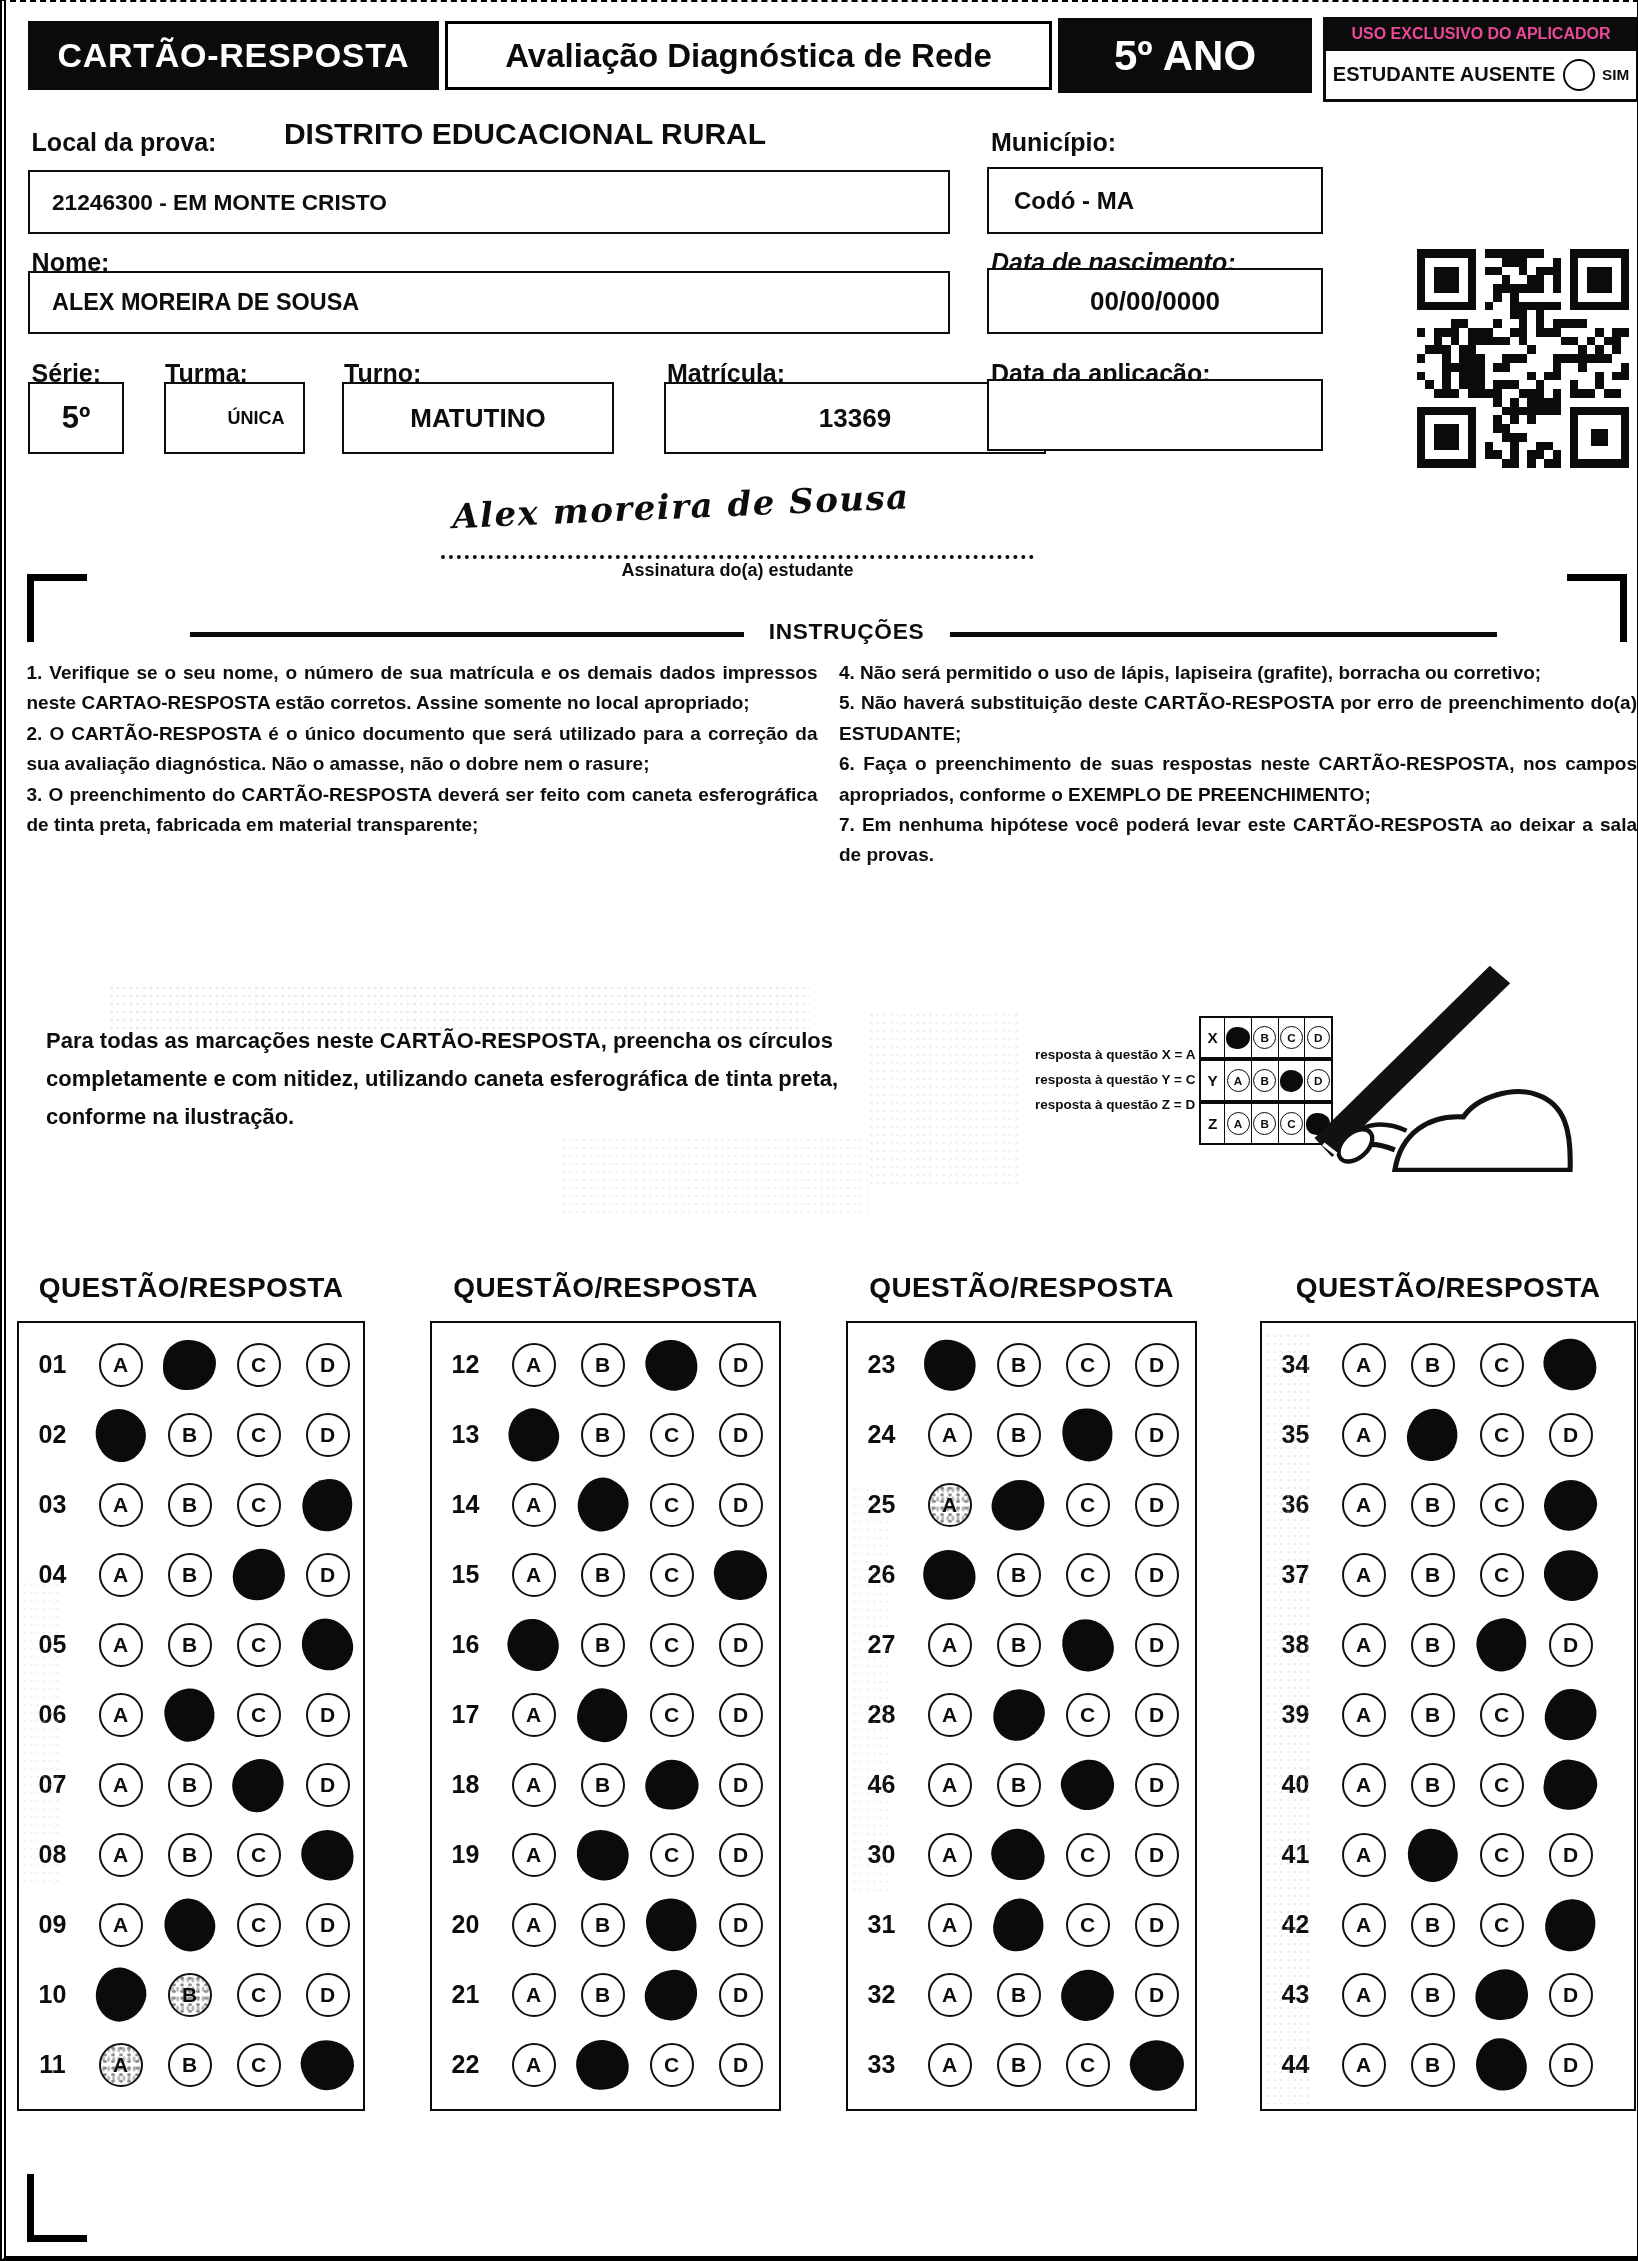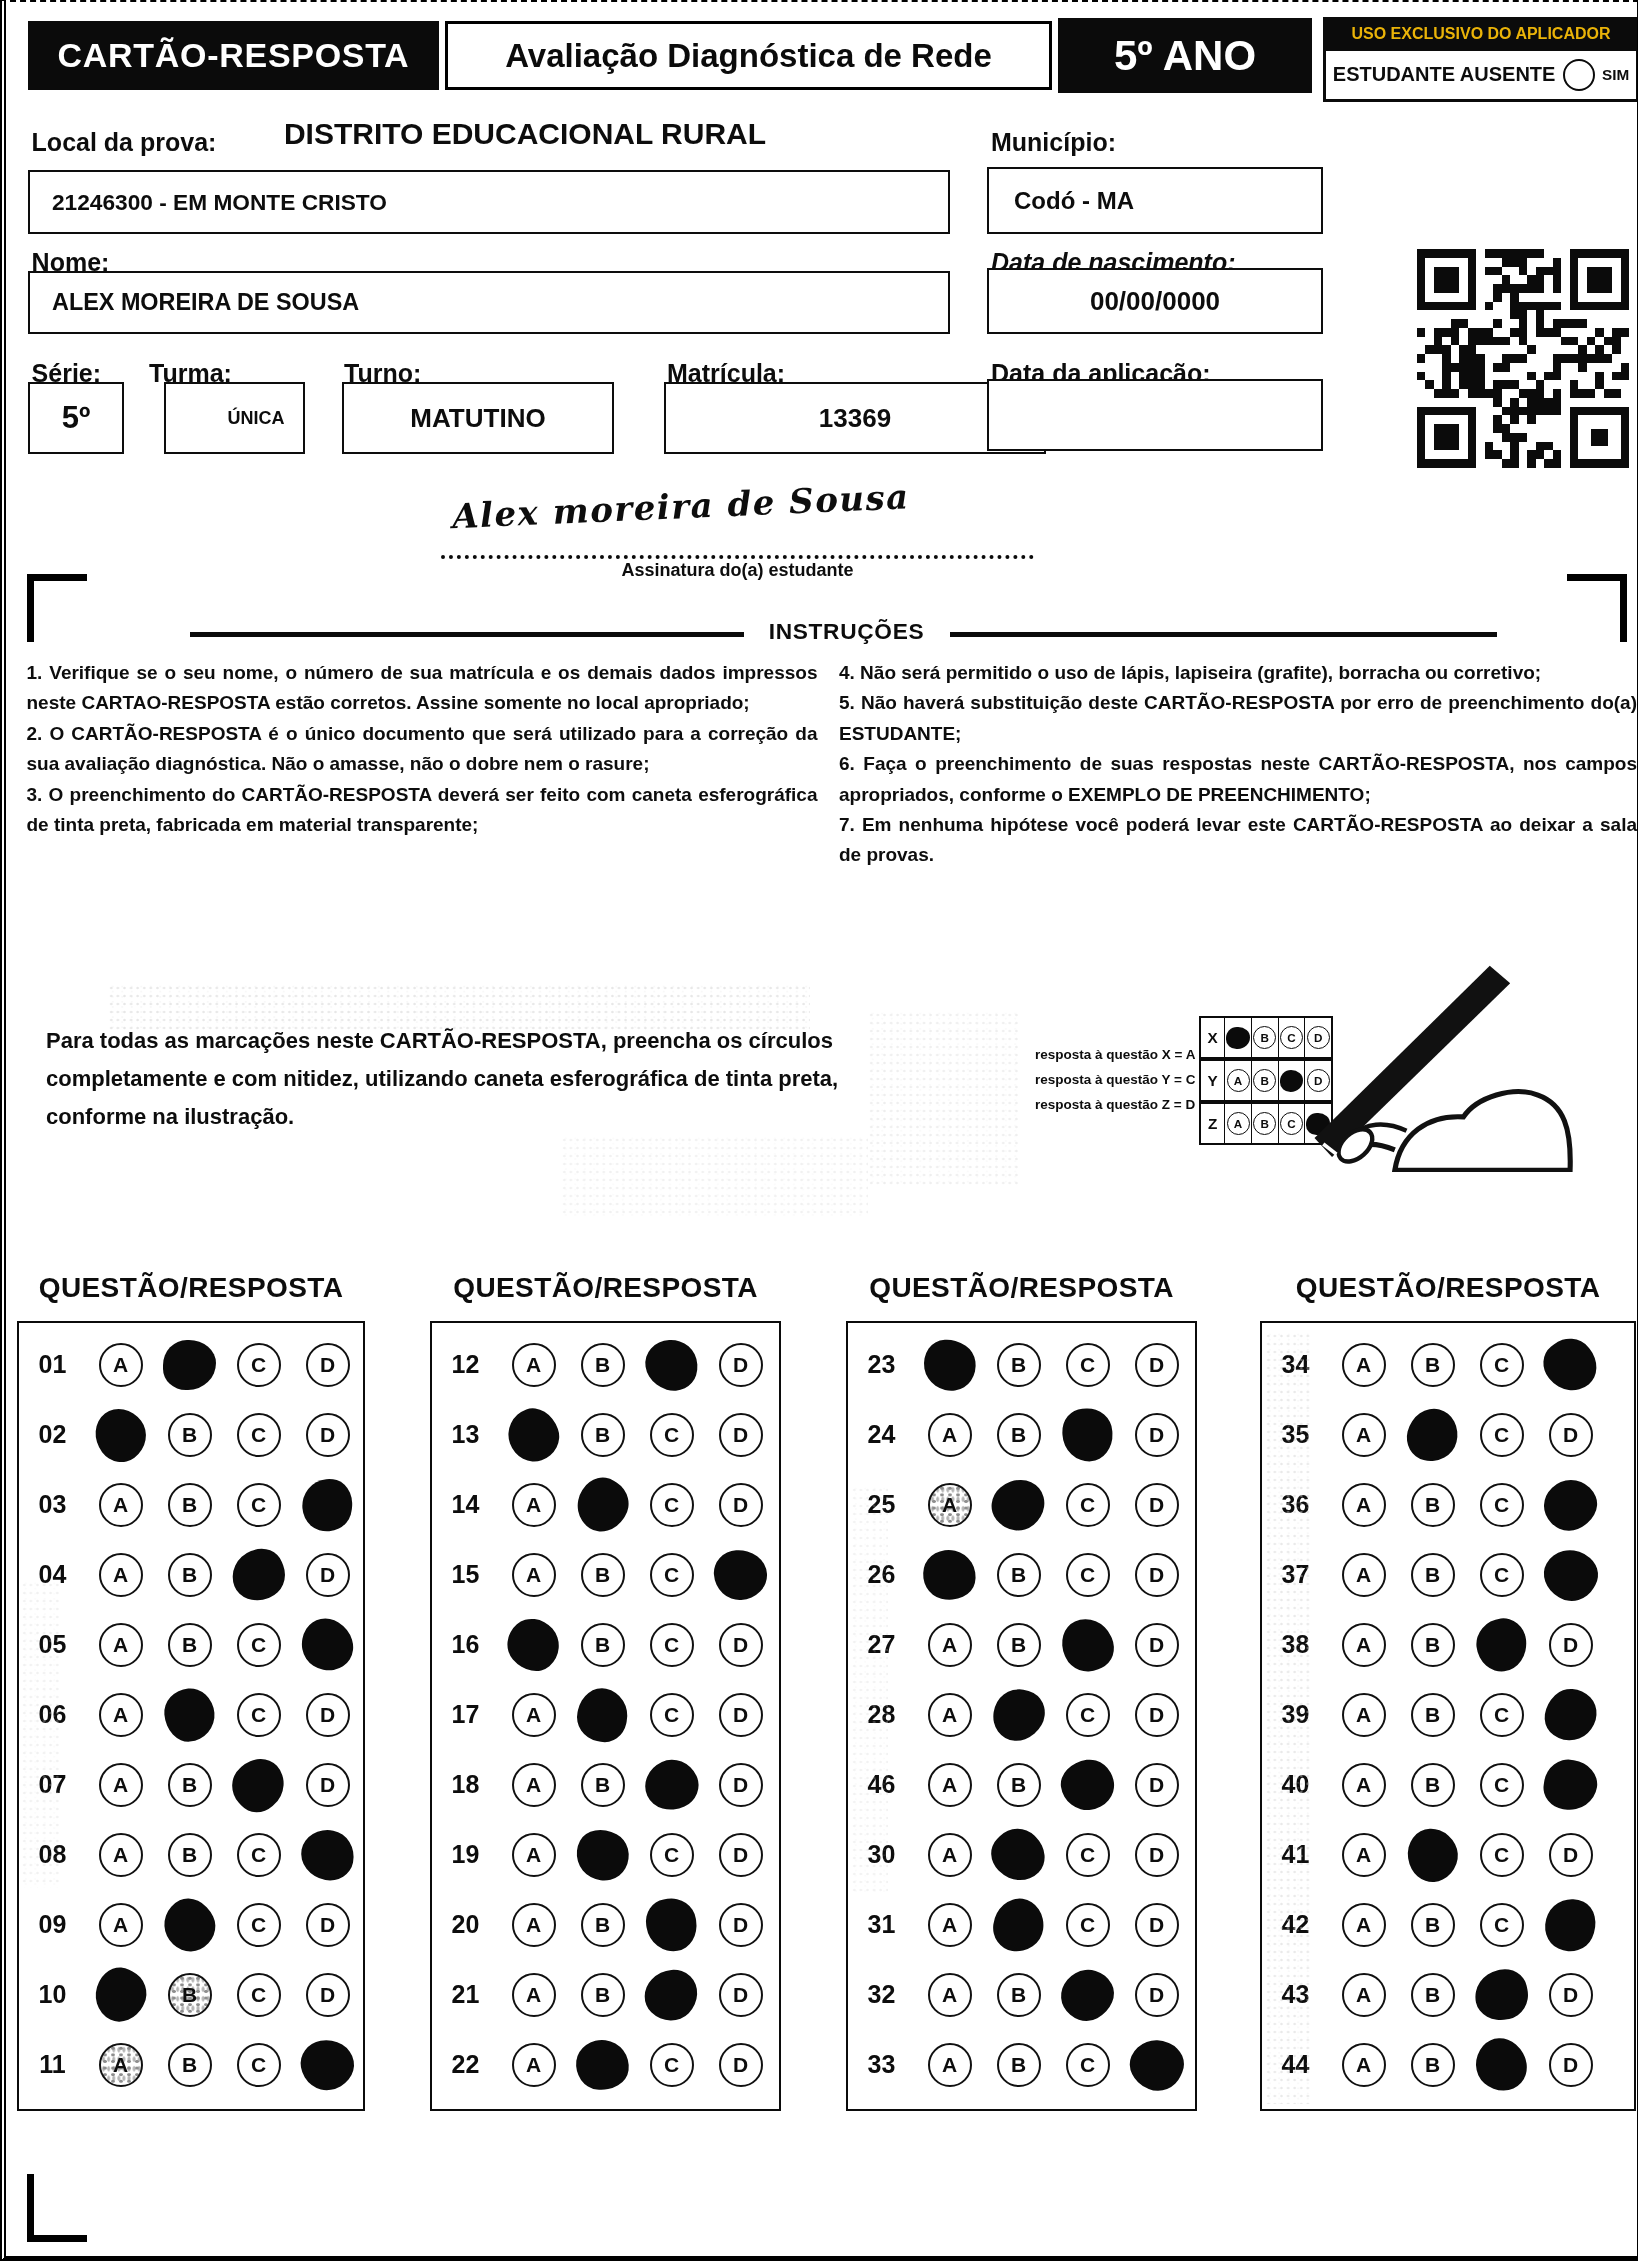--- a/index.html
+++ b/index.html
@@ -11,21 +11,21 @@
   .blackbox{background:#0b0b0b;color:#fff;display:flex;align-items:center;justify-content:center;font-weight:700;}
   .fbox{position:absolute;border:2.9px solid #0d0d0d;background:#fff;display:flex;align-items:center;font-weight:700;box-sizing:border-box;}
   .lbl{position:absolute;font-weight:700;font-size:25px;}
   .center{justify-content:center;}
   
   .hdr-title{left:22px;top:19px;width:411px;height:69px;font-size:34px;letter-spacing:0.7px;}
   .hdr-sub{left:439px;top:19px;width:607px;height:69px;border:3.7px solid #000;background:#fff;color:#0b0b0b;
            display:flex;align-items:center;justify-content:center;font-weight:700;font-size:33px;box-sizing:border-box;}
   .hdr-grade{left:1052px;top:16px;width:254px;height:75px;font-size:42px;}
   .apl{left:1317px;top:14.6px;width:316px;height:85px;background:#0b0b0b;box-sizing:border-box;}
-  .apl-top{height:34px;display:flex;align-items:center;justify-content:center;color:#eab308;font-weight:700;font-size:16px;}
+  .apl-top{height:34px;display:flex;align-items:center;justify-content:center;color:#ec4899;font-weight:700;font-size:16px;}
   .apl-bot{position:absolute;left:2.9px;right:2.9px;top:34px;bottom:2.9px;background:#fff;display:flex;align-items:center;justify-content:center;gap:7.3px;}
   .apl-bot .t{font-weight:700;font-size:20px;}
   .apl-circle{width:28px;height:28px;border:2.9px solid #0b0b0b;border-radius:50%;background:#fff;}
   .apl-sim{font-weight:700;font-size:15.3px;}
   
   .district{left:190px;top:115px;width:658px;text-align:center;font-weight:700;font-size:30px;}
   
   .sig-script{left:446px;top:484px;width:468px;font-family:"DejaVu Serif",serif;font-style:italic;font-weight:600;
               font-size:34px;transform:rotate(-2.5deg);letter-spacing:1.5px;white-space:nowrap;}
   .sig-line{left:435px;top:512px;width:593px;height:41px;border-bottom:4.4px dotted #0b0b0b;}
@@ -304,21 +304,21 @@
         <rect x="0" y="18" width="7" height="7" fill="#0b0b0b"></rect>
         <rect x="1" y="19" width="5" height="5" fill="#fff"></rect>
         <rect x="2" y="20" width="3" height="3" fill="#0b0b0b"></rect>
         <rect x="18" y="18" width="7" height="7" fill="#0b0b0b"></rect>
         <rect x="19" y="19" width="5" height="5" fill="#fff"></rect>
         <rect x="20.5" y="20.5" width="2" height="2" fill="#0b0b0b"></rect>
       </svg>
     </div>
 
   <div class="lbl" style="left:25.6px;top:357px;">Série:</div>
-  <div class="lbl" style="left:143px;top:357px;">Turma:</div>
+  <div class="lbl" style="left:159px;top:357px;">Turma:</div>
   <div class="lbl" style="left:338px;top:357px;">Turno:</div>
   <div class="lbl" style="left:661px;top:357px;">Matrícula:</div>
   <div class="lbl" style="left:985px;top:357px;">Data da aplicação:</div>
 
   <div class="fbox center" style="left:22px;top:380px;width:96px;height:72px;font-size:31px;">5º</div>
   <div class="fbox center" style="left:158px;top:380px;width:141px;height:72px;font-size:18px;padding-left:43px;">ÚNICA</div>
   <div class="fbox center" style="left:336px;top:380px;width:272px;height:72px;font-size:26px;">MATUTINO</div>
   <div class="fbox center" style="left:658px;top:380px;width:382px;height:72px;font-size:26px;">13369</div>
   <div class="fbox center" style="left:981px;top:377px;width:336px;height:72px;font-size:26px;"></div>
 

